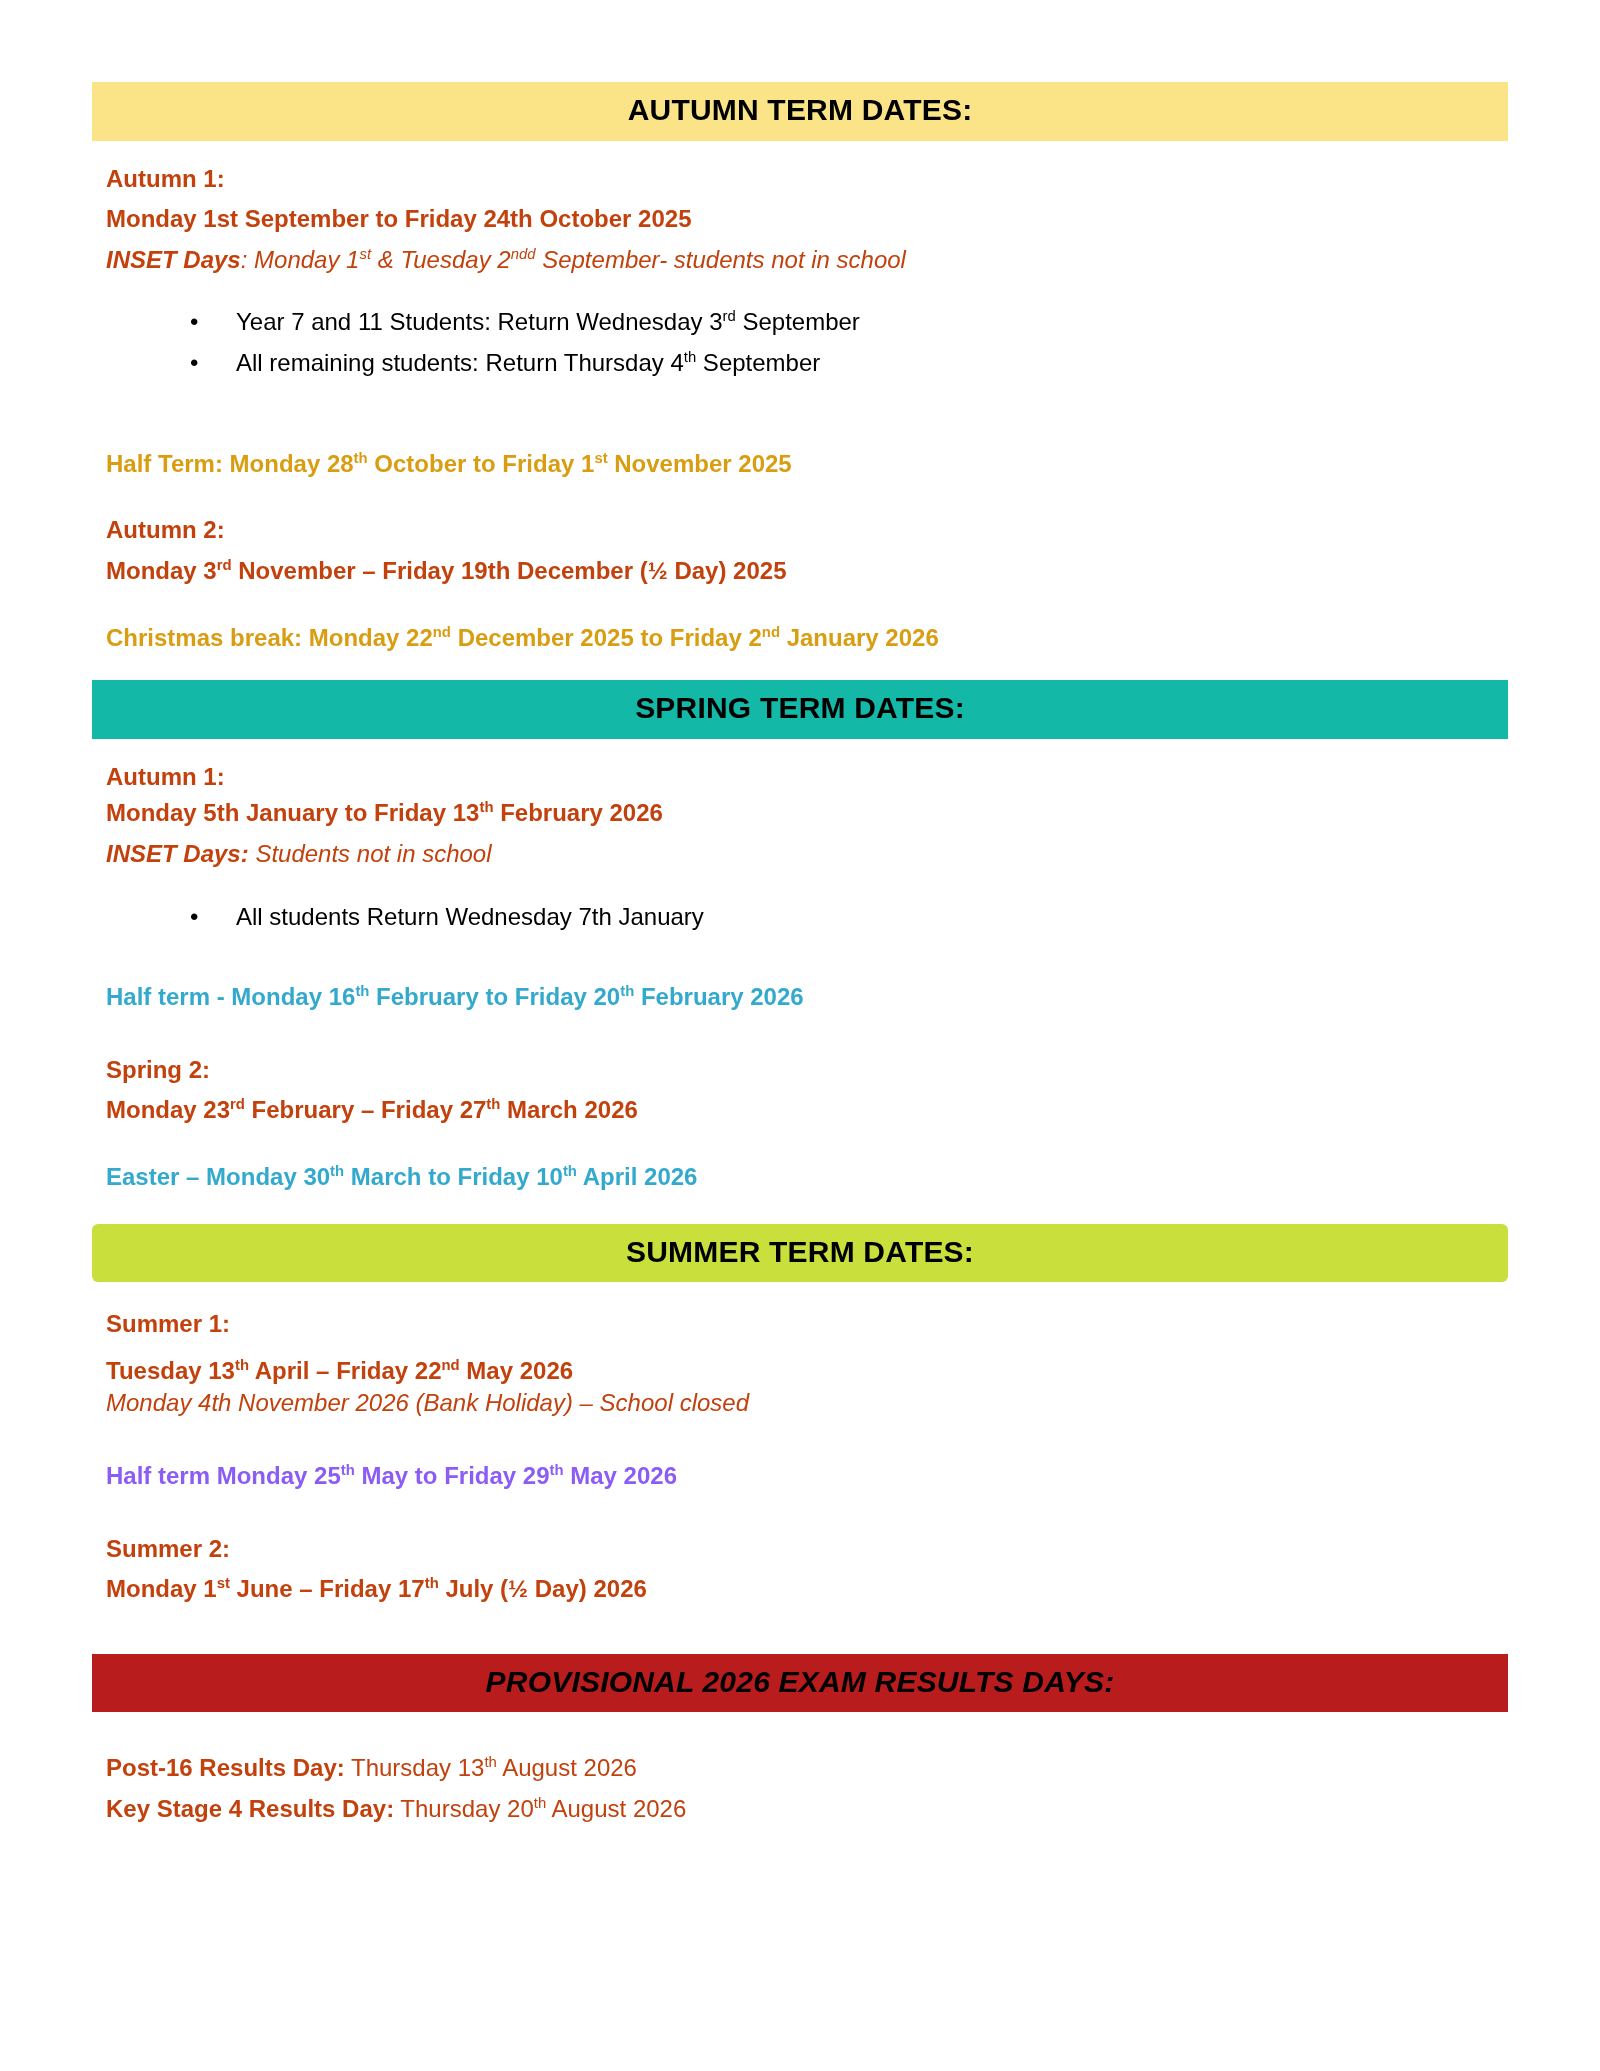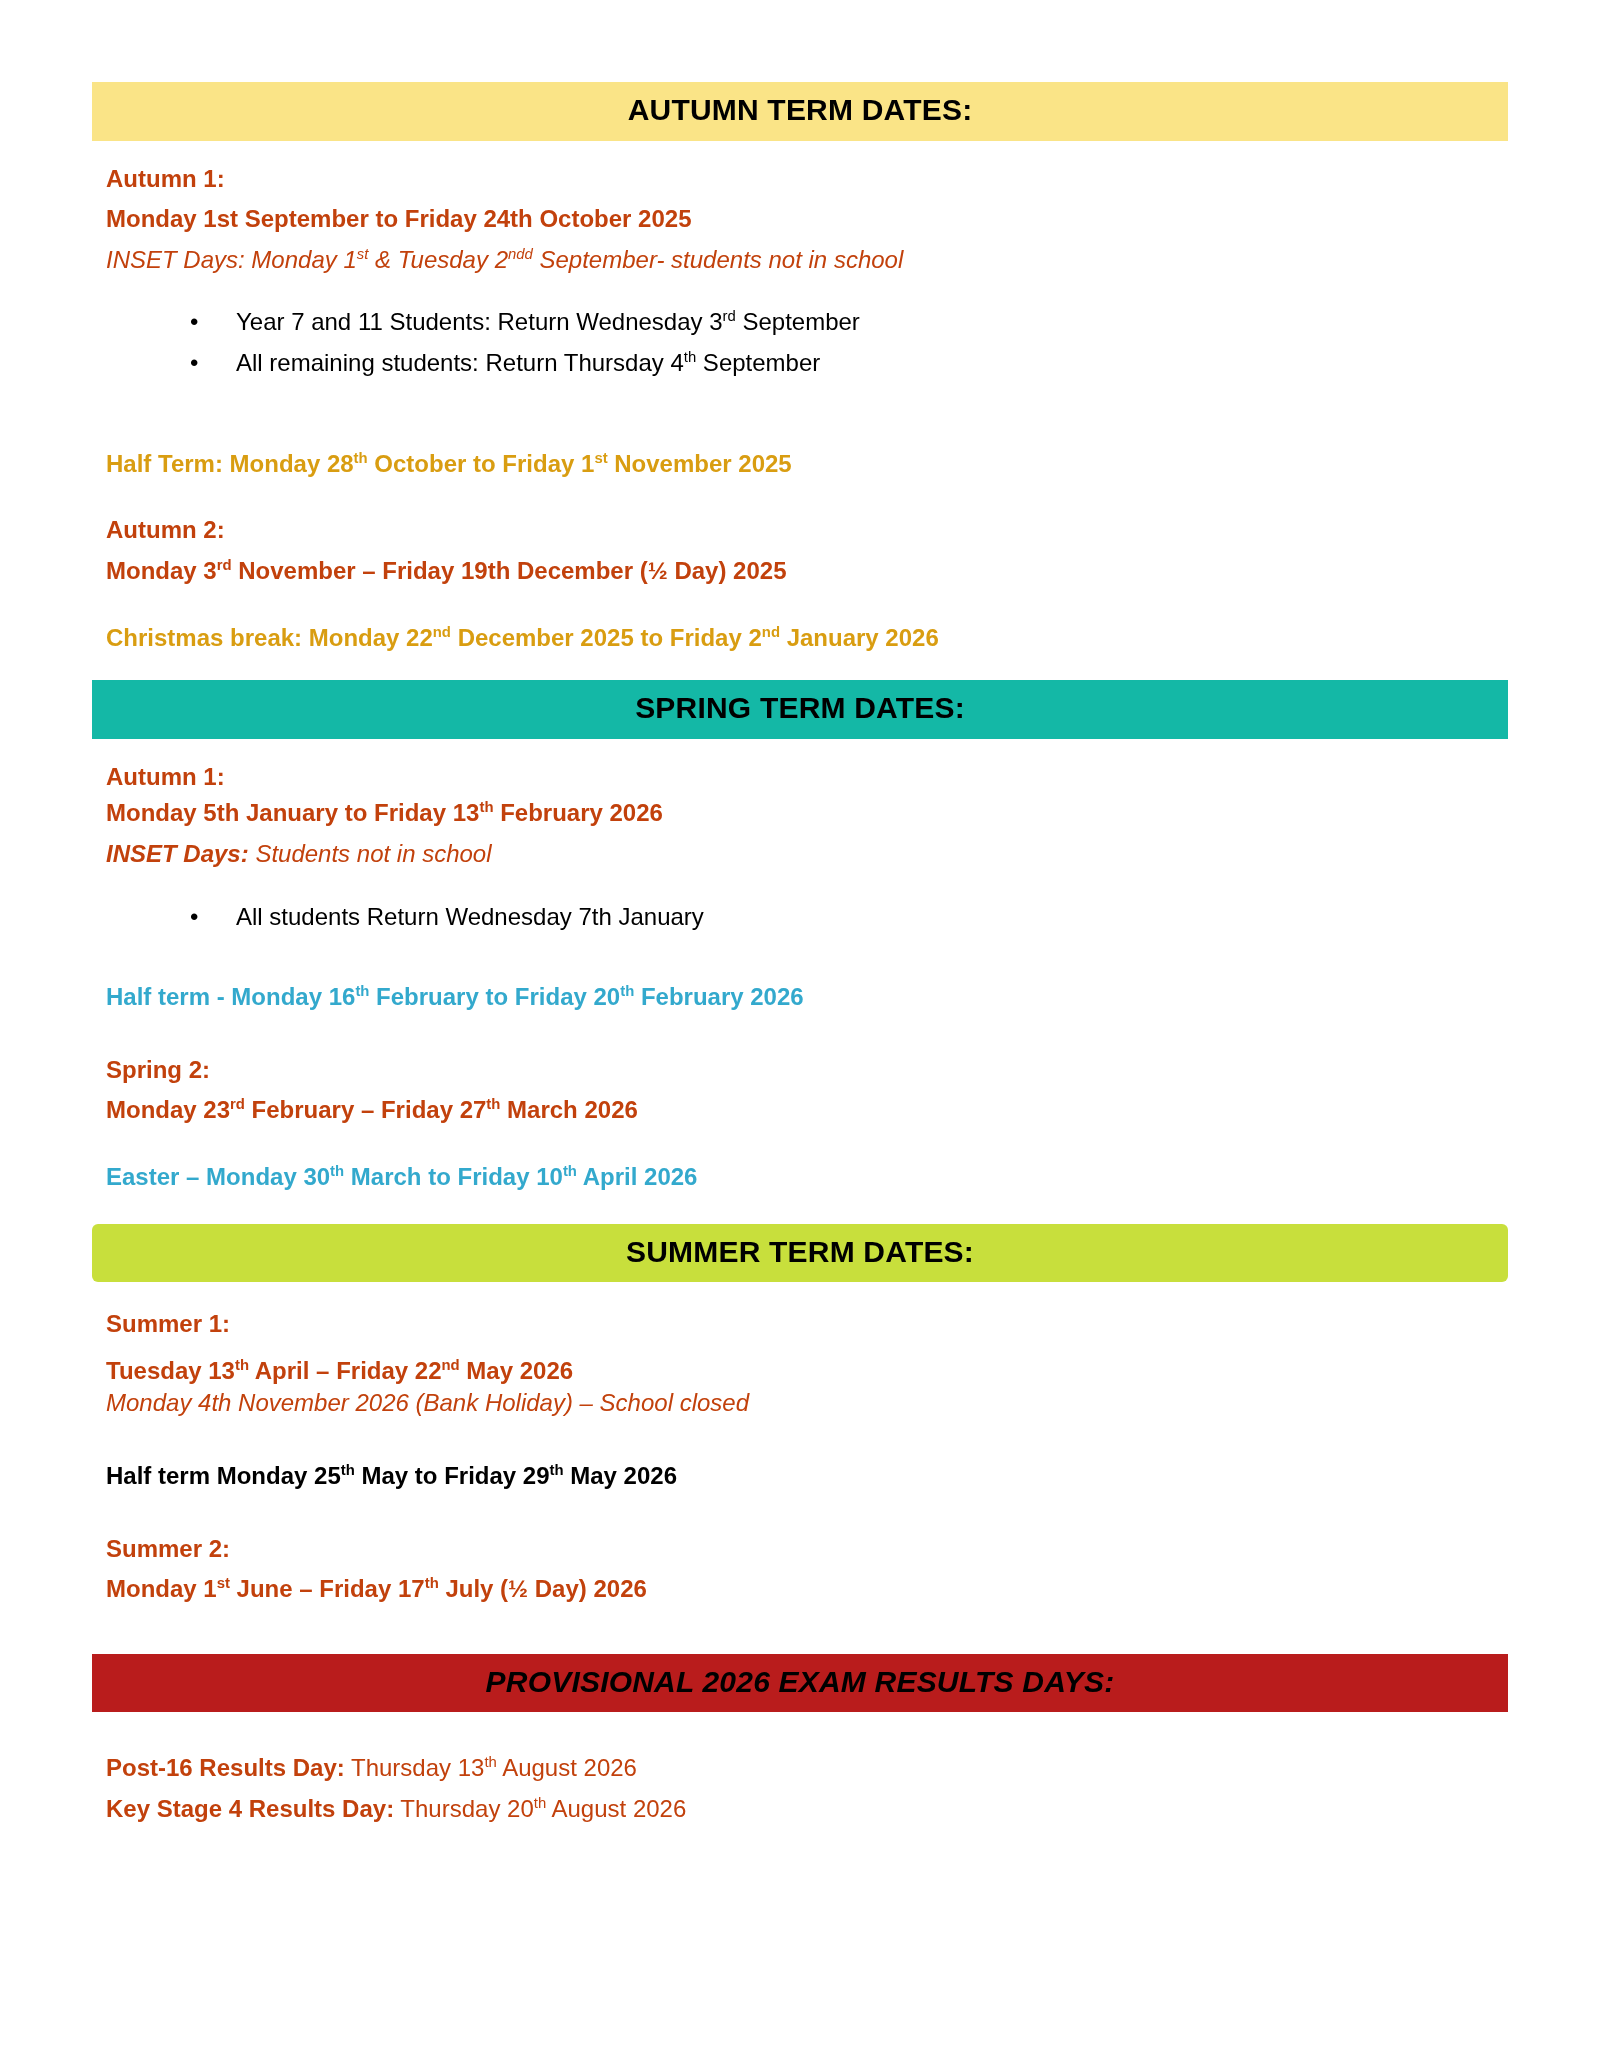--- a/index.html
+++ b/index.html
@@ -55,21 +55,21 @@
     margin: 0;
     padding: 0;
     color: #c2410c;
   }
   .line.bold   { font-weight: bold; }
   .line.italic { font-style: italic; }
   .lead-bold-up { font-weight: bold; font-style: normal; }
 
   .gold  { color: #d99d11; font-weight: bold; }
   .teal  { color: #33a9cd; font-weight: bold; }
-  .lime  { color: #000000; font-weight: bold; }
+  .lime  { color: #8b5cf6; font-weight: bold; }
 
   sup {
     font-size: 0.62em;
     vertical-align: super;
     line-height: 0;
   }
 
   ul.bullets {
     margin: 0;
     padding: 0 0 0 84px;
@@ -111,21 +111,21 @@
     </div>
 
     <div class="sp-22"></div>
 
     <div class="block">
       <p class="line bold">Autumn 1:</p>
       <div class="sp-8"></div>
       <p class="line bold">Monday 1st September to Friday 24th October 2025</p>
       <div class="sp-8"></div>
       <p class="line italic">
-        <span class="lead-bold-up" style="font-weight:normal;font-style:italic;">INSET Days</span><span>: Monday 1</span><sup>st</sup><span> &amp; Tuesday 2</span><sup>ndd</sup><span> September- students not in school</span>
+        <span class="lead-bold-up" style="font-weight:bold;font-style:italic;">INSET Days</span><span>: Monday 1</span><sup>st</sup><span> &amp; Tuesday 2</span><sup>ndd</sup><span> September- students not in school</span>
       </p>
 
       <div class="sp-30"></div>
 
       <ul class="bullets">
         <li>
           <span class="dot">•</span><span>Year 7 and 11 Students: Return Wednesday 3</span><sup>rd</sup><span> September</span>
         </li>
         <li>
           <span class="dot">•</span><span>All remaining students: Return Thursday 4</span><sup>th</sup><span> September</span>

